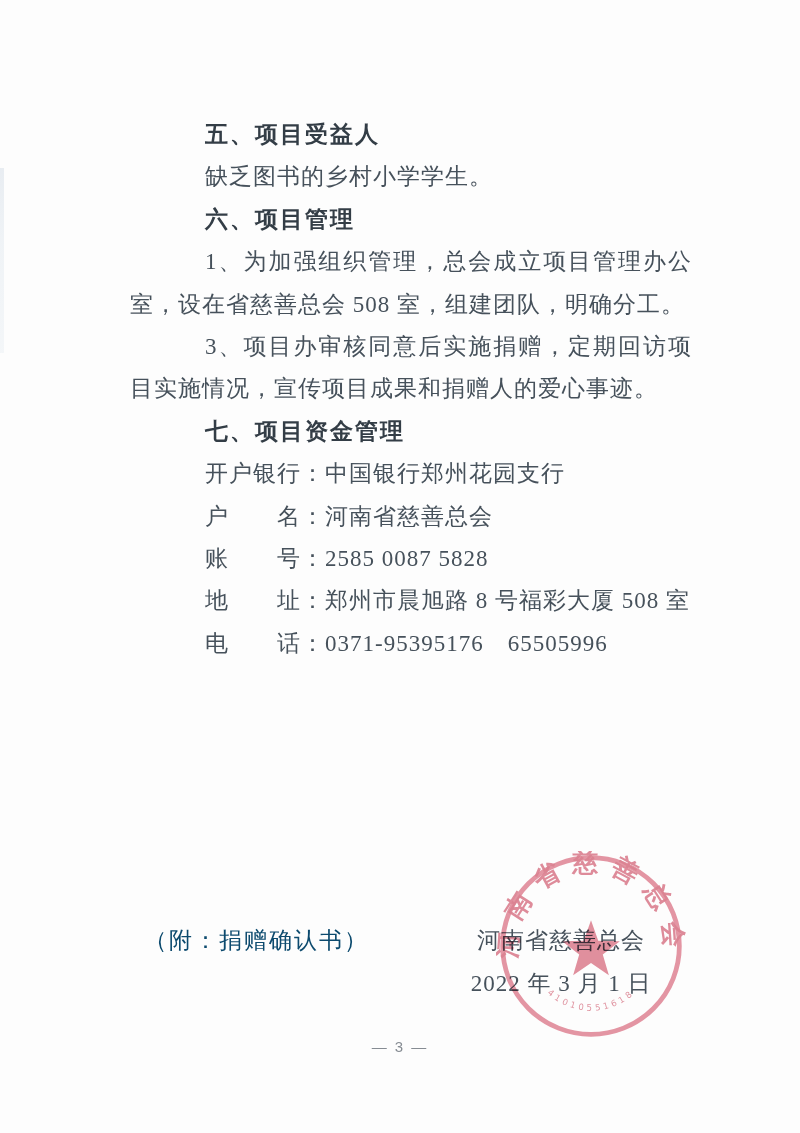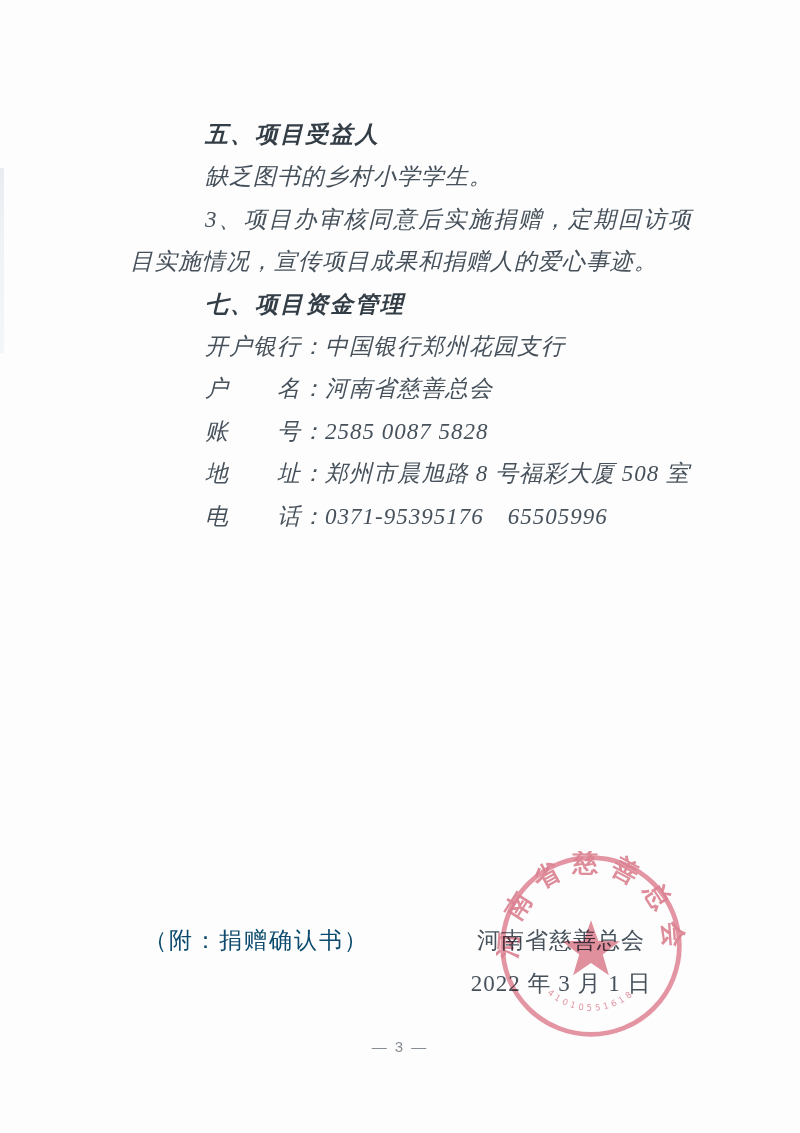--- a/index.html
+++ b/index.html
@@ -23,21 +23,20 @@
     opacity: .45;
   }
   .doc {
     position: absolute;
     left: 130px; top: 114px;
     width: 562px;
     color: #46515b;
     font-size: 23px;
     line-height: 42.4px;
     letter-spacing: 1px;
-    font-style: italic;
   }
   .doc p { margin: 0; }
   .heading {
     font-weight: 700;
     color: #333d46;
     text-indent: 75px;
     letter-spacing: 2px;
   }
   .para {
     text-indent: 75px;
@@ -78,20 +77,22 @@
 </head>
 <body>
 
 <div class="page">
 
   <div class="scan-edge"></div>
 
   <main class="doc">
     <p class="heading">五、项目受益人</p>
     <p class="para">缺乏图书的乡村小学学生。</p>
+    <p class="heading">六、项目管理</p>
+    <p class="para">1、为加强组织管理，总会成立项目管理办公室，设在省慈善总会 508 室，组建团队，明确分工。</p>
     <p class="para">3、项目办审核同意后实施捐赠，定期回访项目实施情况，宣传项目成果和捐赠人的爱心事迹。</p>
     <p class="heading">七、项目资金管理</p>
 
     <p class="contact"><span class="contact-label">开户银行：</span><span>中国银行郑州花园支行</span></p>
     <p class="contact"><span class="contact-label">户　　名：</span><span>河南省慈善总会</span></p>
     <p class="contact"><span class="contact-label">账　　号：</span><span>2585 0087 5828</span></p>
     <p class="contact"><span class="contact-label">地　　址：</span><span>郑州市晨旭路 8 号福彩大厦 508 室</span></p>
     <p class="contact"><span class="contact-label">电　　话：</span><span>0371-95395176　65505996</span></p>
   </main>
 

